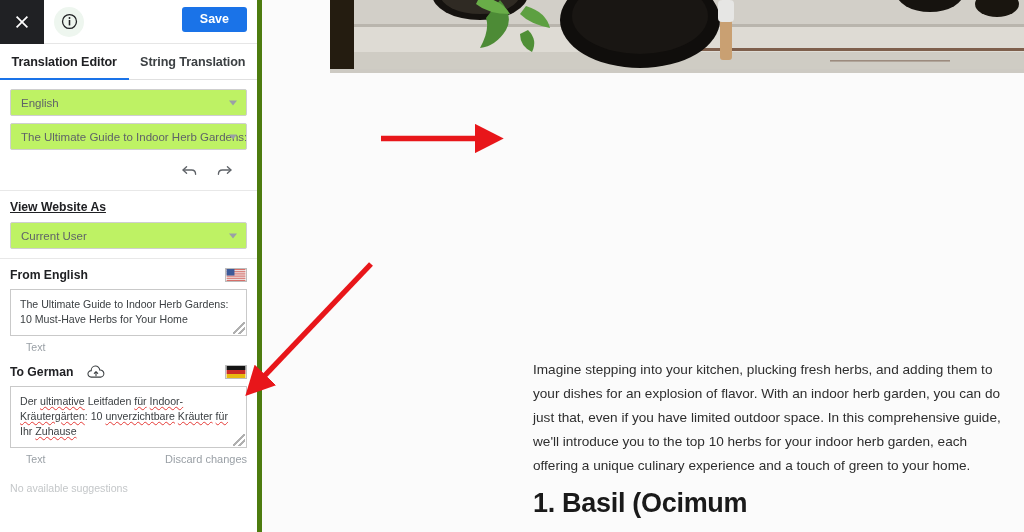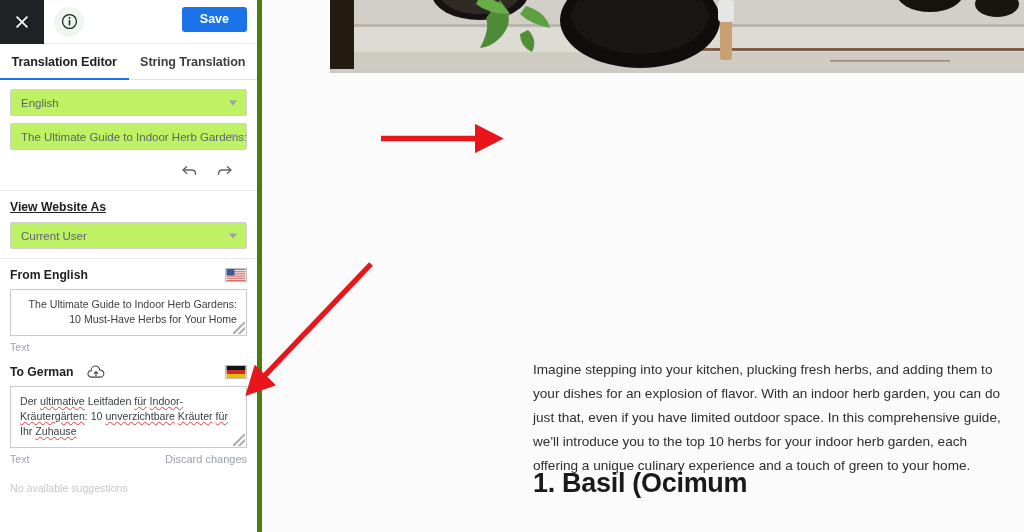--- a/index.html
+++ b/index.html
@@ -132,36 +132,36 @@
 
   .ta-box {
     border: 1px solid #c9c9c9;
     background: #fff;
     position: relative;
     padding: 7px 9px 7px 9px;
     font-size: 10.6px; line-height: 1.45;
     color: #3c4043;
     min-height: 44px;
   }
-  .ta-box.src { color: #3c4043; text-align: right; }
+  .ta-box.src { color: #3c4043; }
   .ta-box .grip {
     position: absolute; right: 1px; bottom: 1px;
     width: 12px; height: 12px;
     background:
       linear-gradient(135deg, transparent 0 45%, #b0b0b0 45% 55%, transparent 55% 100%),
       linear-gradient(135deg, transparent 0 70%, #b0b0b0 70% 80%, transparent 80% 100%);
   }
   .sp { text-decoration: underline; text-decoration-style: wavy;
         text-decoration-color: #e53935; text-decoration-thickness: 1px; }
 
   .meta-row {
     display: flex; justify-content: space-between; align-items: center;
     margin-top: 5px;
   }
-  .meta-lbl { font-size: 10.6px; color: #9aa0a6; }
+  .meta-lbl { font-size: 10.6px; color: #9aa0a6; margin-left: 16px; }
   .discard { font-size: 11px; color: #9aa0a6; cursor: pointer; }
   .sugg { font-size: 10.6px; color: #c4c7c9; margin-top: 17px; }
 
   
   #content {
     position: absolute; left: 262px; top: 0;
     width: 762px; height: 532px;
     background: #fbfbfb;
     overflow: hidden;
   }
@@ -203,21 +203,21 @@
     padding: 2px 4px;
   }
 
   p.post-body {
     position: absolute; left: 271px; top: 358px;
     width: 480px;
     font-size: 13.6px; line-height: 1.76;
     color: #2e2e2e;
   }
   h2.post-h2 {
-    position: absolute; left: 271px; top: 468px;
+    position: absolute; left: 271px; top: 488px;
     font-size: 27px; font-weight: bold;
     color: #1a1a1a; letter-spacing: -0.3px;
   }
 
   
   .anno { position: absolute; left: 0; top: 0; width: 1024px; height: 532px;
           pointer-events: none; z-index: 30; }
 </style>
 </head>
 <body>

